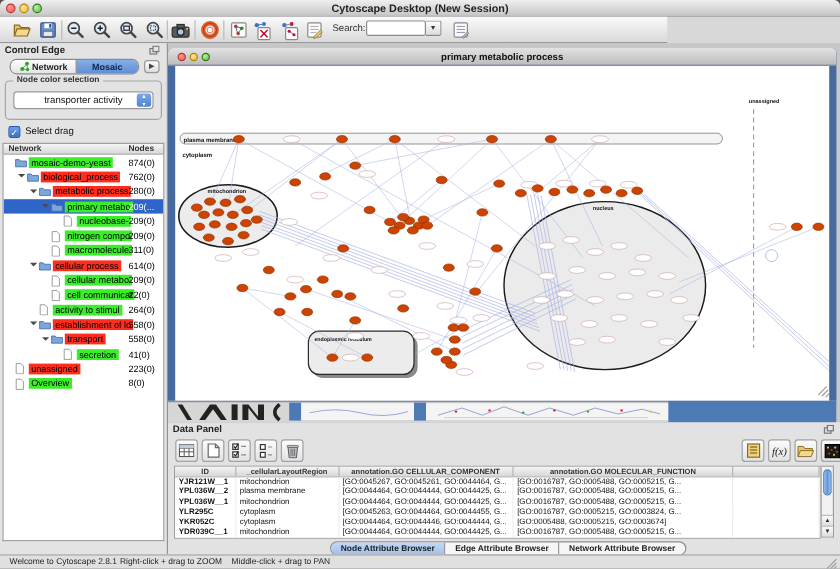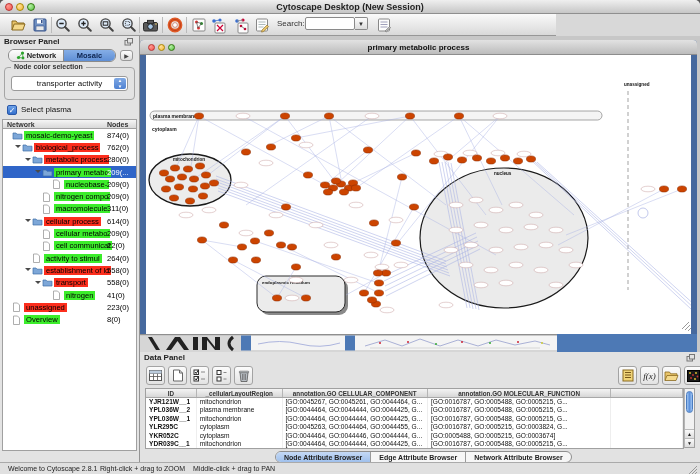--- a/index.html
+++ b/index.html
@@ -203,21 +203,21 @@
     <div class="tbtn" style="left:374px">
         <svg width="16" height="16">
           <rect x="2.5" y="2" width="11" height="12" rx="1" fill="#fdfdfd" stroke="#888"></rect>
           <path d="M4.5 5h7M4.5 7.5h7M4.5 10h7" stroke="#88a" stroke-width=".8"></path>
           <path d="M9 14l4.5-4.5 1.2 1.2L10.2 15z" fill="#b8b8b8" stroke="#666" stroke-width=".5"></path>
         </svg>
       </div>
   </div>
 
   <div id="control-panel" class="abs">
-    <div id="cp-title" class="abs">Browser Panel</div>
+    <div id="cp-title" class="abs">Control Edge</div>
     <svg class="float-icon abs" style="left:124px;top:2px">
         <rect x="1" y="2.5" width="5.5" height="4.5" fill="none" stroke="#777" stroke-width="1"></rect>
         <rect x="3.5" y="0.5" width="5" height="4.5" fill="#e3e3e3" stroke="#777" stroke-width="1"></rect>
       </svg>
     <div id="cp-tabs" class="abs">
       <div class="cp-tab" id="tab-network">
         <svg width="9" height="9">
             <circle cx="2.5" cy="6.5" r="1.6" fill="#2ca22c"></circle>
             <circle cx="6.5" cy="2" r="1.6" fill="#2ca22c"></circle>
             <circle cx="7" cy="7" r="1.4" fill="#2ca22c"></circle>
@@ -232,21 +232,21 @@
     <div id="cp-tab-more" class="abs">▶</div>
     <div id="groupbox" class="abs">
       <span id="group-legend">Node color selection</span>
       <div id="color-dropdown">
         <span>transporter activity</span>
         <div id="dd-stepper">▲<br>▼</div>
       </div>
     </div>
     <div id="select-nodes-row" class="abs">
       <div id="select-nodes-box">✓</div>
-      <span id="select-nodes-label">Select plasma</span>
+      <span id="select-nodes-label">Select drag</span>
     </div>
     <div id="tree-header" class="abs">
       <span class="th1">Network</span>
       <span class="th2">Nodes</span>
     </div>
     <div id="tree-box" class="abs">
         <div id="tree-rows">
           <div class="trow">
             <span class="tind" style="flex-basis: 2px;"></span>
             <span class="texp"></span>
@@ -391,21 +391,21 @@
             <span class="tcount">558(0)</span>
           </div>
           <div class="trow">
             <span class="tind" style="flex-basis: 42px;"></span>
             <span class="texp"></span>
             <span class="ticon">
               <svg width="9" height="10">
                 <path d="M1.5 1h4l2 2v6.5h-6z" fill="#fff" stroke="#999" stroke-width=".8"></path>
               </svg>
             </span>
-            <span class="tlabel green">nitrogen</span>
+            <span class="tlabel green">secretion</span>
             <span class="tcount">41(0)</span>
           </div>
           <div class="trow">
             <span class="tind" style="flex-basis: 2px;"></span>
             <span class="texp"></span>
             <span class="ticon">
               <svg width="9" height="10">
                 <path d="M1.5 1h4l2 2v6.5h-6z" fill="#fff" stroke="#999" stroke-width=".8"></path>
               </svg>
             </span>

